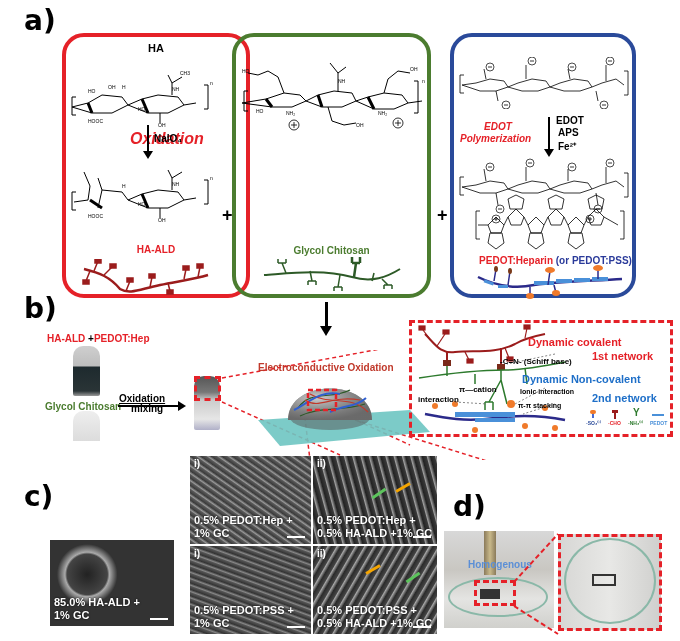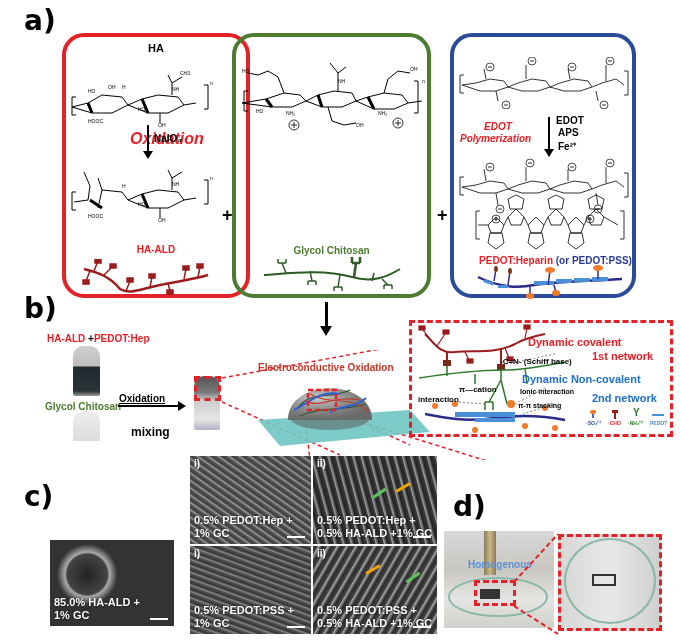--- a/index.html
+++ b/index.html
@@ -249,21 +249,21 @@
 
 <div class="t" style="left:47px;top:333px;font-size:10px;">
   <span style="color:#e52128;">HA-ALD</span>
   <span style="color:#000;">+</span><span style="color:#e52128;margin-top:12px;">PEDOT:Hep</span>
 </div>
 <div class="abs" style="left:73px;top:346px;width:27px;height:50px;background:linear-gradient(#cfcfcf 0,#bdbdbd 40%,#1e2a2e 42%,#2a3436 90%,#9a9a9a 100%);border-radius:10px 10px 2px 2px;"></div>
 <div class="t" style="left:45px;top:401px;font-size:10px;color:#4b7c2f;">Glycol Chitosan</div>
 <div class="abs" style="left:73px;top:411px;width:27px;height:30px;background:linear-gradient(#eeeeee,#dcdcdc);border-radius:10px 10px 0 0;"></div>
 
 <div class="t" style="left:119px;top:393px;font-size:10px;color:#000;text-decoration:underline;">Oxidation</div>
-<div class="t" style="left:131px;top:425px;font-size:12px;color:#000;">mixing</div>
+<div class="t" style="left:131px;top:403px;font-size:10px;color:#000;">mixing</div>
 <div class="abs" style="left:118px;top:405px;width:62px;height:2px;background:#000;"></div>
 <div class="abs" style="left:178px;top:401px;width:0;height:0;border-top:5px solid transparent;border-bottom:5px solid transparent;border-left:8px solid #000;"></div>
 
 <div class="abs" style="left:194px;top:376px;width:26px;height:54px;background:linear-gradient(#555 0,#777 30%,#ccc 45%,#e6e6e6 80%,#b0b0c8 100%);border-radius:10px 10px 2px 2px;"></div>
 <div class="dash" style="left:194px;top:376px;width:27px;height:25px;"></div>
 
 <svg class="abs" style="left:180px;top:350px" width="330" height="110" viewBox="0 0 330 110">
   <g stroke="#e52128" stroke-width="1.5" stroke-dasharray="4 3" fill="none">
     <path d="M42 28 L250 -10"></path>
       <path d="M42 52 L160 105"></path>

